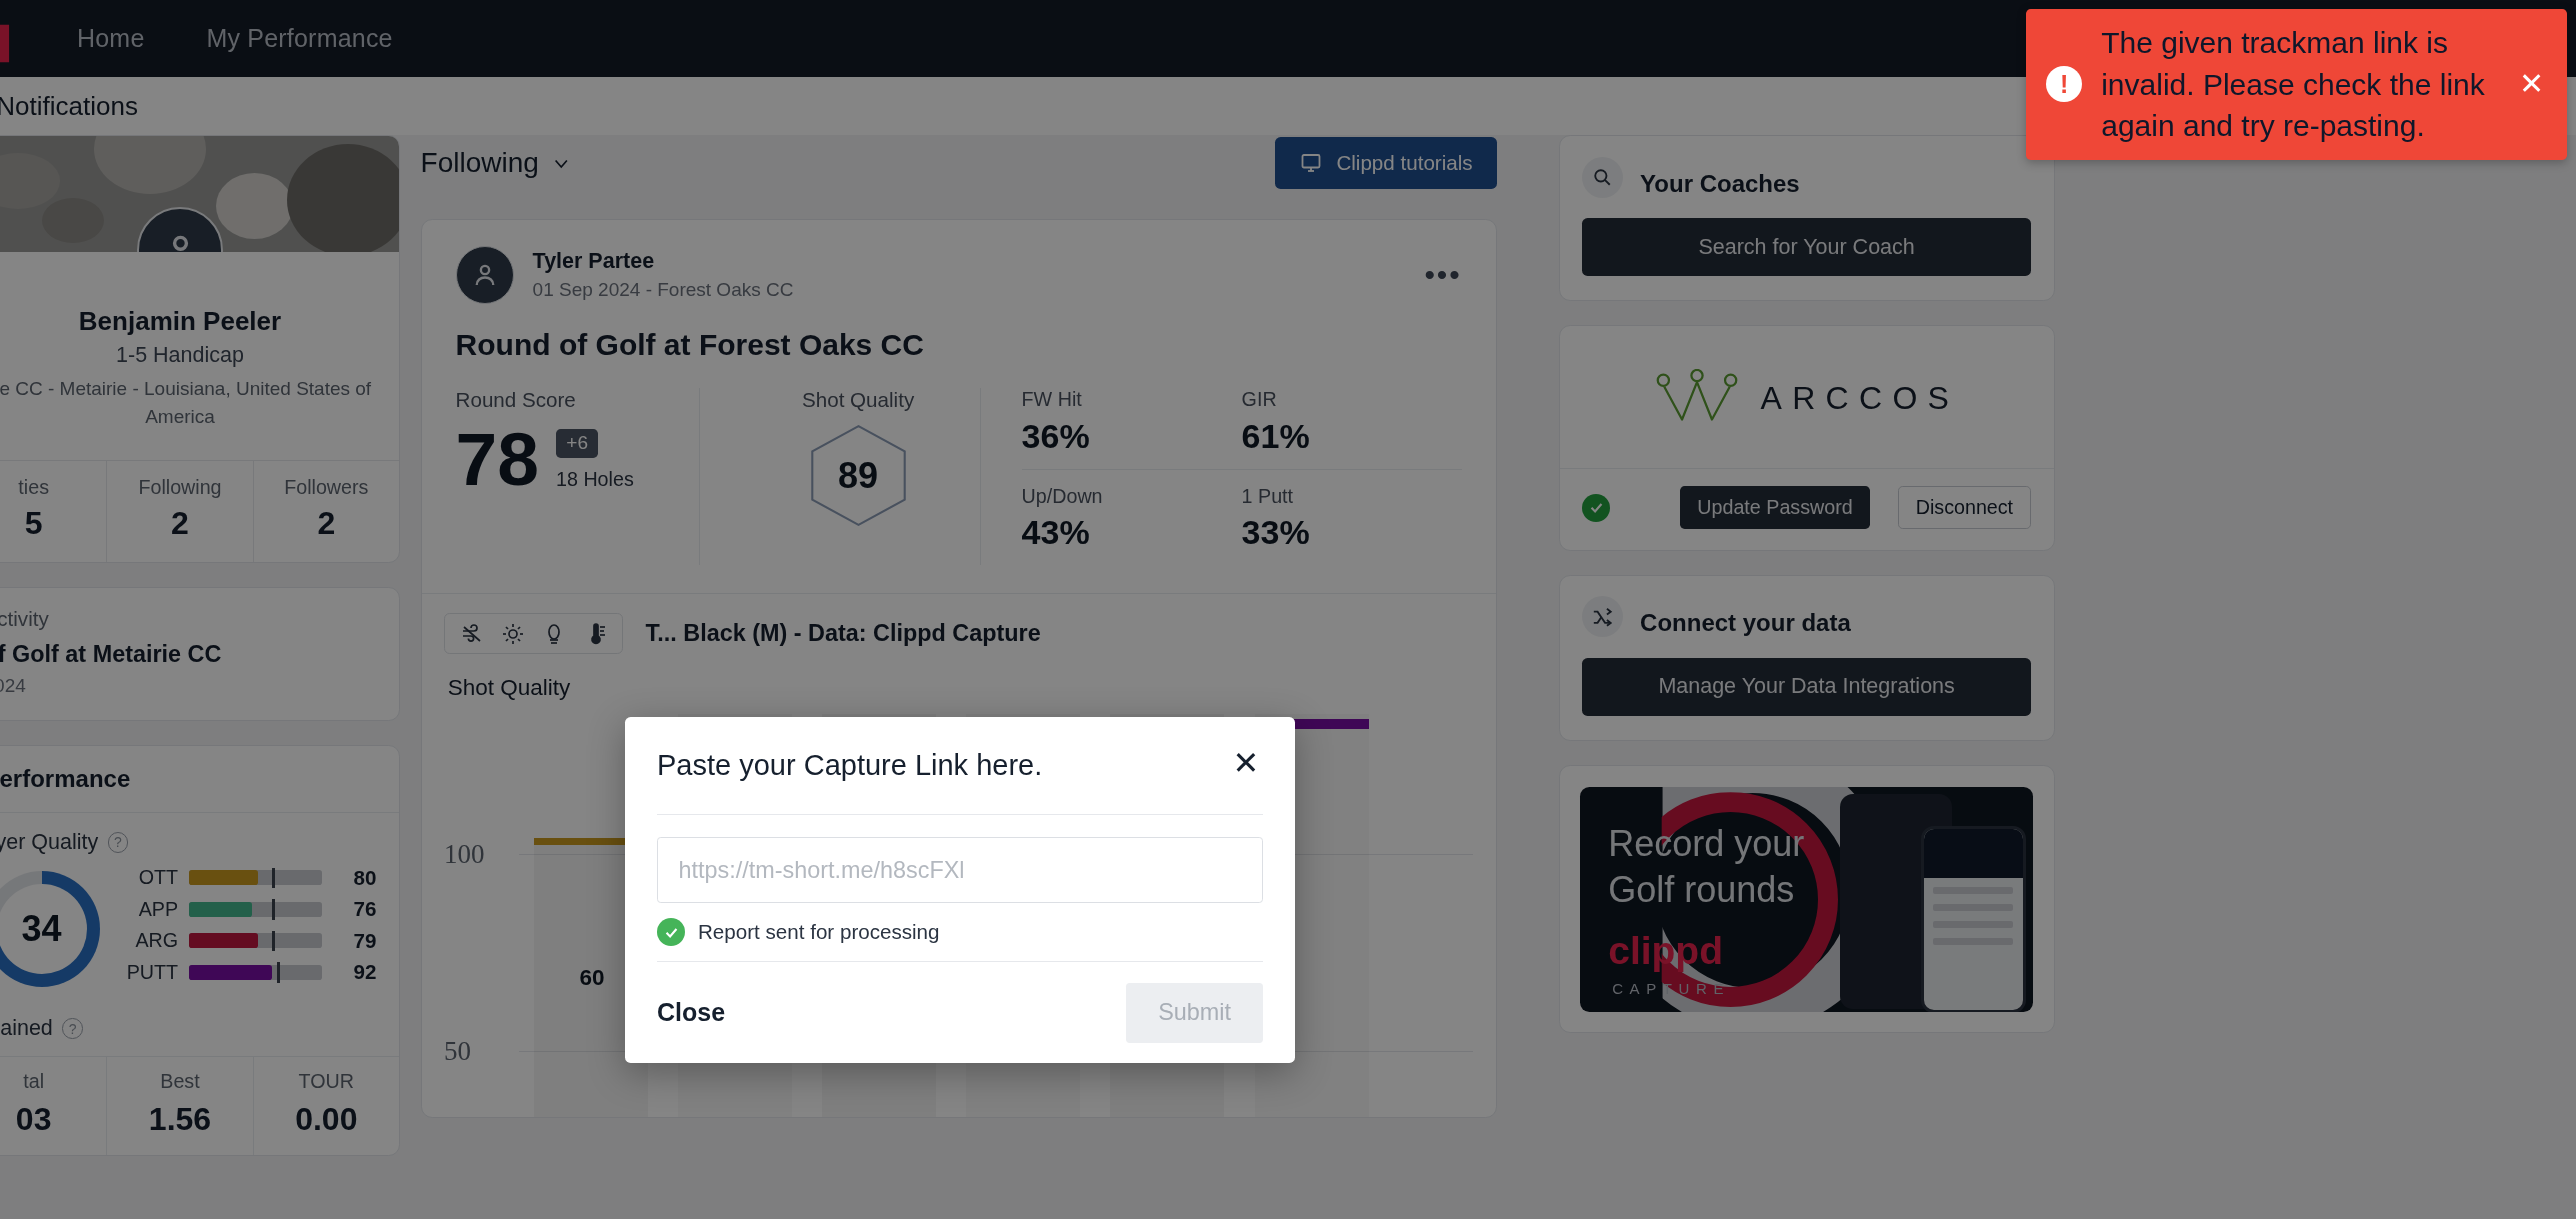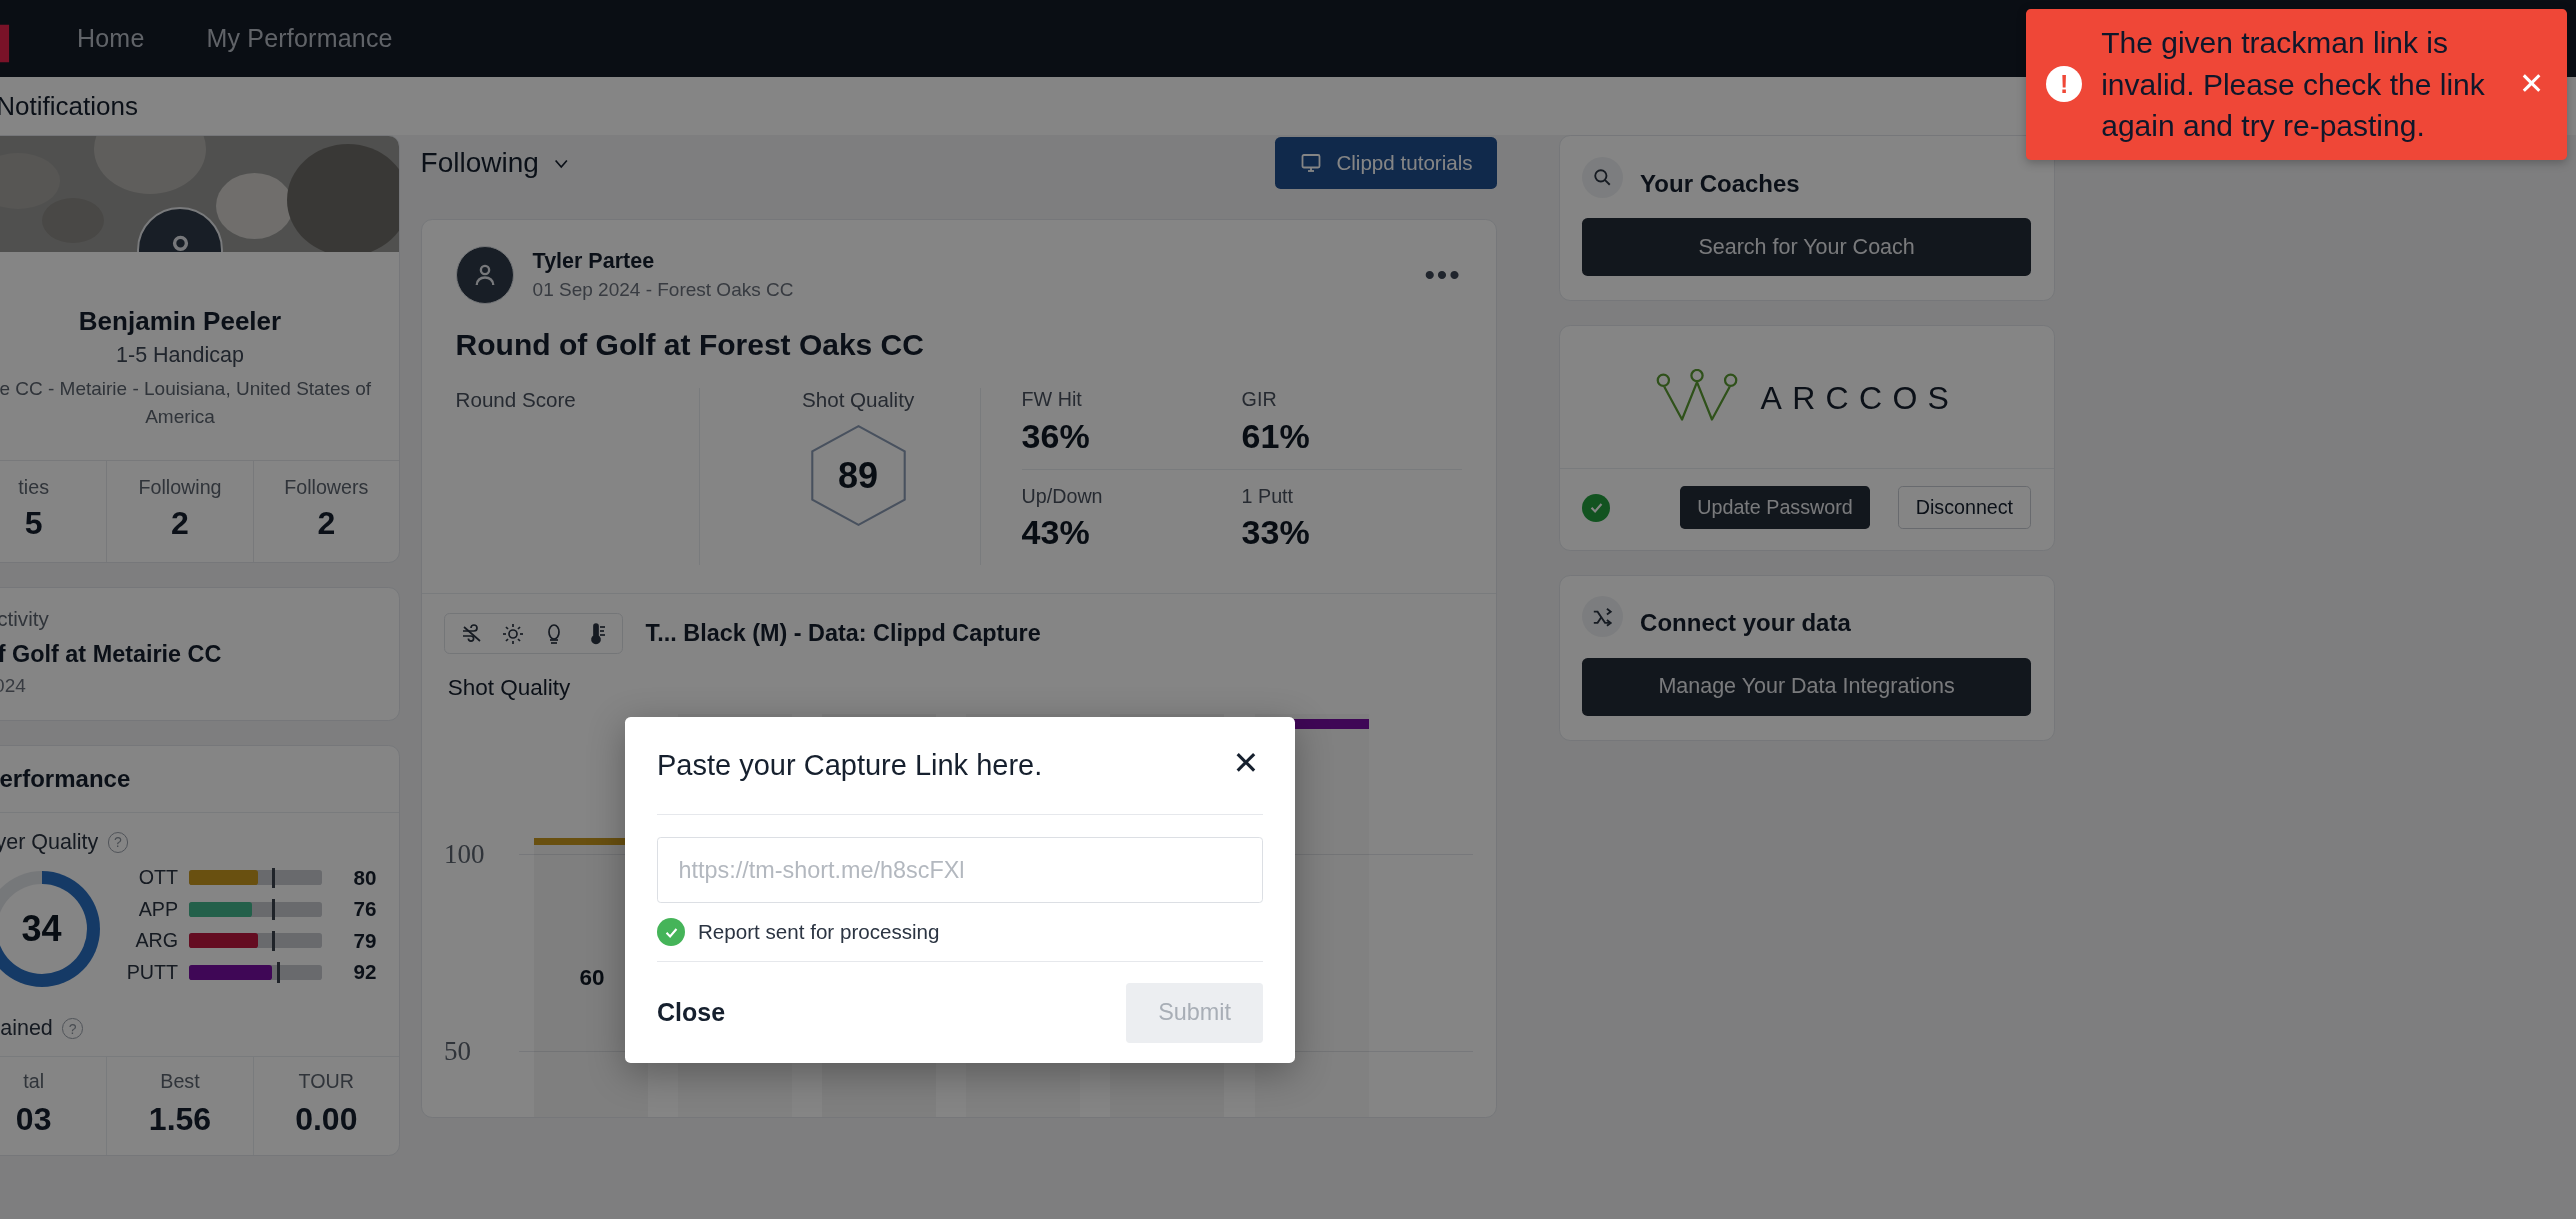--- a/index.html
+++ b/index.html
@@ -443,20 +443,27 @@
               <div class="post-meta">01 Sep 2024 - Forest Oaks CC</div>
             </div>
             <div class="dots">•••</div>
           </div>
 
           <div class="post-title">Round of Golf at Forest Oaks CC</div>
 
           <div class="metrics">
             <div class="m-score">
               <div class="m-lbl">Round Score</div>
+              <div class="score-line">
+                <div class="score-big">78</div>
+                <div class="score-side">
+                  <div class="badge">+6</div>
+                  <div class="holes">18 Holes</div>
+                </div>
+              </div>
             </div>
 
             <div class="m-sq">
               <div class="m-lbl">Shot Quality</div>
               <div class="hexwrap">
                 <svg width="105" height="105" viewBox="0 0 100 100">
                     <polygon points="50,3 94,27 94,73 50,97 6,73 6,27" fill="none" stroke="#8b9bb5" stroke-width="2"></polygon>
                   </svg>
                 <span>89</span>
               </div>
@@ -586,20 +593,40 @@
                   <path d="M3 18h4l4-6"></path>
                   <polyline points="17,3 21,6 17,9"></polyline>
                   <polyline points="17,15 21,18 17,21"></polyline>
                 </svg>
             </div>
             <div class="rc-t">Connect your data</div>
           </div>
           <button class="rc-btn">Manage Your Data Integrations</button>
         </div>
 
+        <div class="card">
+          <div class="promo">
+            <div class="cbig"></div>
+              <div class="cred"></div>
+            <div class="ph1"></div>
+            <div class="ph2">
+                <div class="hdr"></div>
+                <div class="ln"></div>
+                <div class="ln"></div>
+                <div class="ln"></div>
+                <div class="ln"></div>
+              </div>
+            <div class="promo-txt">
+              <div>Record your</div>
+              <div>Golf rounds</div>
+            </div>
+            <div class="promo-logo">clippd</div>
+            <div class="promo-cap">CAPTURE</div>
+          </div>
+        </div>
       </div>
     </div>
 
     <div id="scrim"></div>
   </div>
 
   <div class="modal">
     <div class="m-head">
       <div class="m-title">Paste your Capture Link here.</div>
       <div class="m-x">✕</div>

